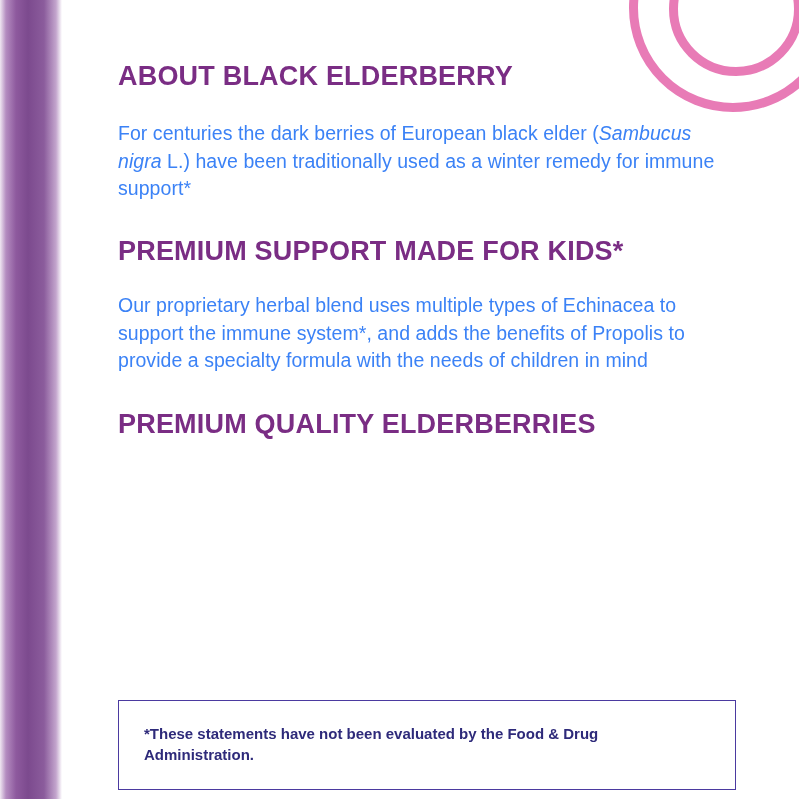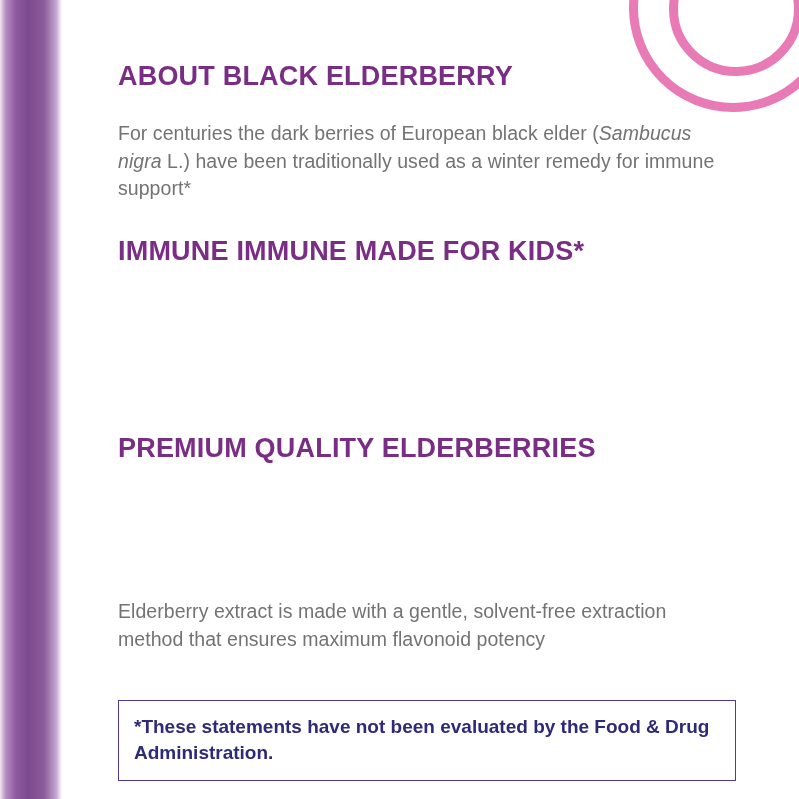--- a/index.html
+++ b/index.html
@@ -73,82 +73,82 @@
     margin: 0;
     color: #7a2d84;
     font-size: 27px;
     font-weight: bold;
     letter-spacing: 0.2px;
     line-height: 1.1;
   }
 
   p.body-text {
     margin: 0;
-    color: #737373;
+    color: #3b82f6;
     font-size: 19.5px;
     line-height: 1.42;
     letter-spacing: 0.05px;
   }
 
   .s1-title { position: absolute; left: 0; top: 62px; }
   .s1-para  { position: absolute; left: 0; top: 120px; width: 600px; }
   .s1-para .sci { font-style: italic; }
 
   .s2-title { position: absolute; left: 0; top: 237px; }
   .s2-para  { position: absolute; left: 0; top: 292px; width: 590px; }
 
-  .s3-title { position: absolute; left: 0; top: 434px; }
+  .s3-title { position: absolute; left: 0; top: 410px; }
   .s3-para-a { position: absolute; left: 0; top: 489px; width: 600px; }
   .s3-para-b { position: absolute; left: 0; top: 598px; width: 600px; }
 
   .s3-para-a sup {
     font-size: 12px;
     vertical-align: super;
     line-height: 0;
   }
 
   .disclaimer {
     position: absolute;
     left: 0;
     top: 700px;
     width: 618px;
     border: 1.5px solid #4b3aa0;
     padding: 9px 11px 10px 11px;
     box-sizing: border-box;
   }
   .disclaimer p {
-    margin: 4px;
+    margin: 14px;
     color: #2e2a7a;
-    font-size: 19px;
+    font-size: 15px;
     font-weight: bold;
     line-height: 1.38;
   }
 </style>
 </head>
 <body>
 
 <div class="page">
 
   <div class="left-band"></div>
 
   <div class="circle-deco circle-outer"></div>
   <div class="circle-deco circle-inner"></div>
 
   <div class="content">
 
     <h2 class="section-title s1-title">ABOUT BLACK ELDERBERRY</h2>
 
     <p class="body-text s1-para"><span>For centuries the dark berries of European black elder (</span><span class="sci">Sambucus nigra</span><span> L.) have been traditionally used as a winter remedy for immune support*</span></p>
 
-    <h2 class="section-title s2-title">IMMUNE IMMUNE MADE FOR KIDS*</h2>
+    <h2 class="section-title s2-title">PREMIUM SUPPORT MADE FOR KIDS*</h2>
 
+    <p class="body-text s2-para">Our proprietary herbal blend uses multiple types of Echinacea to support the immune system*, and adds the benefits of Propolis to provide a specialty formula with the needs of children in mind</p>
 
     <h2 class="section-title s3-title">PREMIUM QUALITY ELDERBERRIES</h2>
 
 
-    <p class="body-text s3-para-b">Elderberry extract is made with a gentle, solvent-free extraction method that ensures maximum flavonoid potency</p>
 
     <div class="disclaimer">
       <p>*These statements have not been evaluated by the Food &amp; Drug Administration.</p>
     </div>
 
   </div>
 </div>
 
 </body></html>

